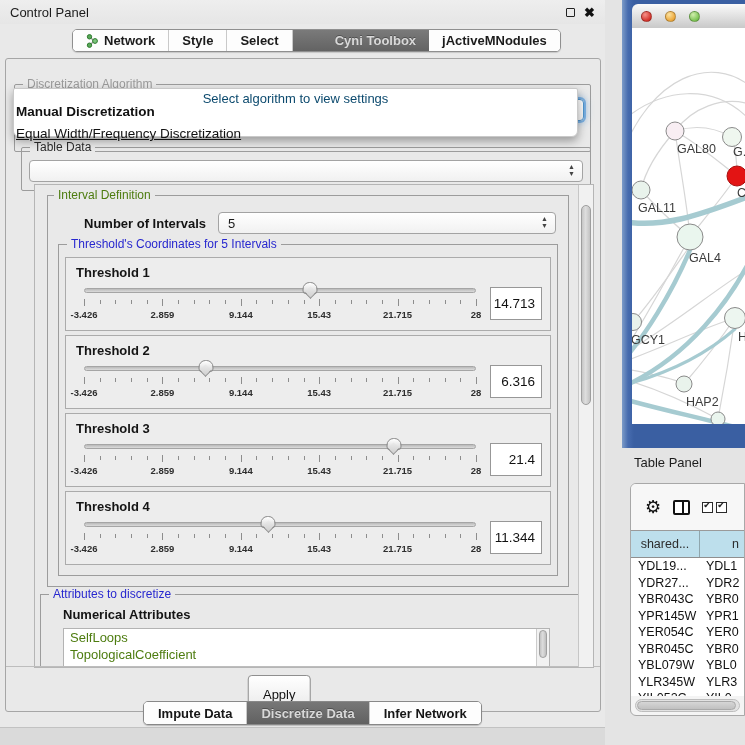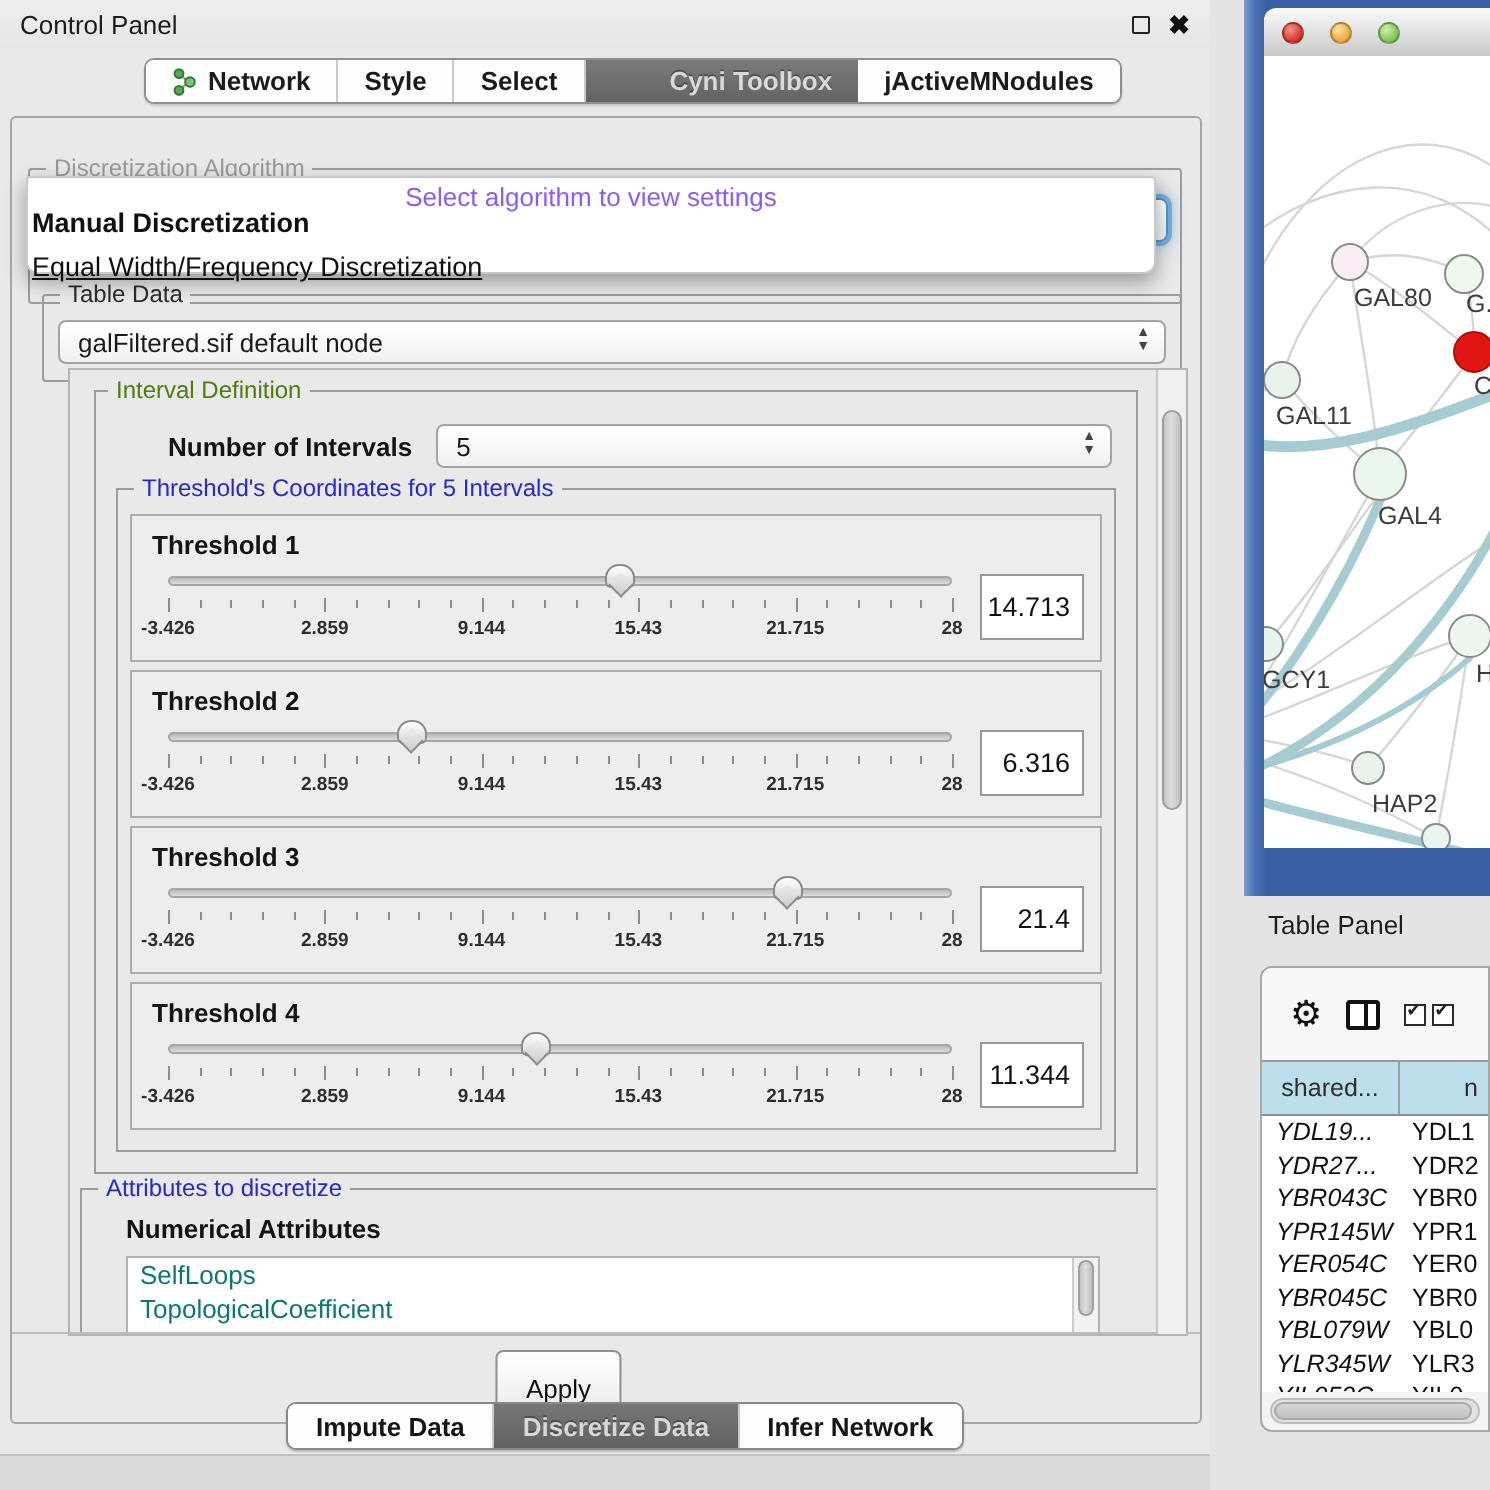--- a/index.html
+++ b/index.html
@@ -47,21 +47,21 @@
   .combo .stepper { position:absolute; right:7px; top:2px; display:flex; flex-direction:column;
                     line-height:7px; font-size:7px; color:#444; }
   .combo.focused { border-color:#4f94cd;
                    box-shadow:0 0 0 2px rgba(96,160,220,.75), 0 0 7px 2px rgba(96,160,220,.55); }
 
   
   .popup { position:absolute; left:13px; top:88px; width:565px; height:49px; background:#ffffff;
            border:1px solid #c9c9c9; border-radius:2px 2px 6px 6px; z-index:30;
            box-shadow:0 4px 10px rgba(0,0,0,.35); }
   .popup-placeholder { position:absolute; left:0; right:0; top:2px; text-align:center;
-                       font-size:13px; color:#8b5cf6; }
+                       font-size:13px; color:#0c4a6e; }
   .popup-opt { position:absolute; left:2px; font-size:13.5px; color:#111; white-space:nowrap; }
   .popup-opt.bold { font-weight:bold; }
 
   
   .viewport { position:absolute; left:28px; top:125px; width:560px; height:484px;
               border:1px solid #b5b5b5; background:#e9e9e9; overflow:hidden; }
   .vp-scrollbar { position:absolute; right:0; top:0; bottom:0; width:15px;
                   background:#f1f1f1; border-left:1px solid #c6c6c6; z-index:5; }
   .vp-thumb { position:absolute; left:2px; right:2px; top:20px; height:200px; border-radius:6px;
               background:linear-gradient(90deg,#c6c6c6,#dedede 45%,#c2c2c2); border:1px solid #9e9e9e; }
@@ -97,21 +97,21 @@
               color:#2e2e2e; white-space:nowrap; }
   .value-box { width:52px; height:33px; margin-right:8px; background:#ffffff; border:1px solid #979797;
                display:flex; align-items:center; justify-content:flex-end; padding-right:6px;
                font-size:13.5px; color:#111; }
 
   .attr-group { position:relative; margin:7px 12px 0 5px; border:1px solid #9c9c9c;
                 padding:12px 8px 30px 8px; }
   .attr-label { font-size:13px; font-weight:bold; color:#141414; margin-left:14px; }
   .attr-list { position:relative; margin:6px 22px 0 14px; height:52px; background:#ffffff;
                border:1px solid #b3b3b3; overflow:hidden; }
-  .attr-item { font-size:13px; color:#0f766e; line-height:17px; padding-left:6px; white-space:nowrap; }
+  .attr-item { font-size:13px; color:#4d7c0f; line-height:17px; padding-left:6px; white-space:nowrap; }
   .list-scrollbar { position:absolute; right:0; top:0; bottom:0; width:13px; background:#f2f2f2;
                     border-left:1px solid #ccc; }
   .list-thumb { position:absolute; left:2px; right:2px; top:1px; height:55%;
                 background:linear-gradient(90deg,#c3c3c3,#dddddd 45%,#bfbfbf);
                 border:1px solid #a0a0a0; border-radius:5px; }
 
   .apply-strip { position:absolute; left:0; right:0; bottom:0; height:45px; border-top:1px solid #bdbdbd; }
   .apply-btn { position:absolute; left:46%; top:8px; transform:translateX(-50%);
                min-width:62px; height:38px; padding:0 14px; font-size:13px; color:#111;
                background:linear-gradient(#ffffff,#e8e8e8); border:1px solid #8f8f8f; border-radius:4px;
@@ -152,21 +152,21 @@
   .cbx::after { content:"✔"; position:absolute; left:0px; top:-3px; font-size:9px; color:#222; }
   .cbx-pair { display:flex; gap:3px; }
   .tbl-grid { position:relative; border-top:1px solid #9a9a9a; background:#fff; }
   .tbl-header { display:flex; height:27px; border-bottom:1px solid #8f8f8f; background:#bddfec; }
   .th-cell { display:flex; align-items:center; justify-content:center; font-size:12.5px; color:#2c2c2c;
              border-right:1px solid #8fa6ad; height:100%; }
   .th-cell.c1 { width:69px; }
   .th-cell.c2 { flex:1; justify-content:flex-start; padding-left:32px; border-right:none; }
   .tbl-rows { height:138px; overflow:hidden; background:#fff; }
   .tbl-row { display:flex; height:16.5px; align-items:center; font-size:12.5px; color:#111; }
-  .td1 { width:69px; padding-left:7px; white-space:nowrap; overflow:hidden;font-style:italic; }
+  .td1 { width:69px; padding-left:7px; white-space:nowrap; overflow:hidden; }
   .td2 { flex:1; padding-left:6px; white-space:nowrap; overflow:hidden; }
   .h-scrollbar { position:relative; height:13px; margin:3px 4px 0 4px; background:#e2e2e2;
                  border:1px solid #bdbdbd; border-radius:7px; }
   .h-thumb { position:absolute; left:1px; top:1px; bottom:1px; width:96%;
              background:linear-gradient(#d6d6d6,#c0c0c0); border-radius:6px; border:1px solid #a9a9a9; }
 
   svg text { font-family:"Liberation Sans", sans-serif; }
 </style>
 </head>
 <body>
@@ -216,21 +216,20 @@
           <span class="stepper">
               <span>▲</span>
               <span>▼</span>
             </span>
         </div>
       </div>
 
       <div class="group" style="left:15px; top:88px; width:570px; height:44px;">
         <span class="gtitle dark">Table Data</span>
         <div class="combo" style="position:absolute; left:7px; top:12px; right:7px;">
-          <span>galFiltered.sif default node</span>
           <span class="stepper">
               <span>▲</span>
               <span>▼</span>
             </span>
         </div>
       </div>
 
       <div class="viewport">
         <div class="vp-scrollbar">
           <div class="vp-thumb"></div>

